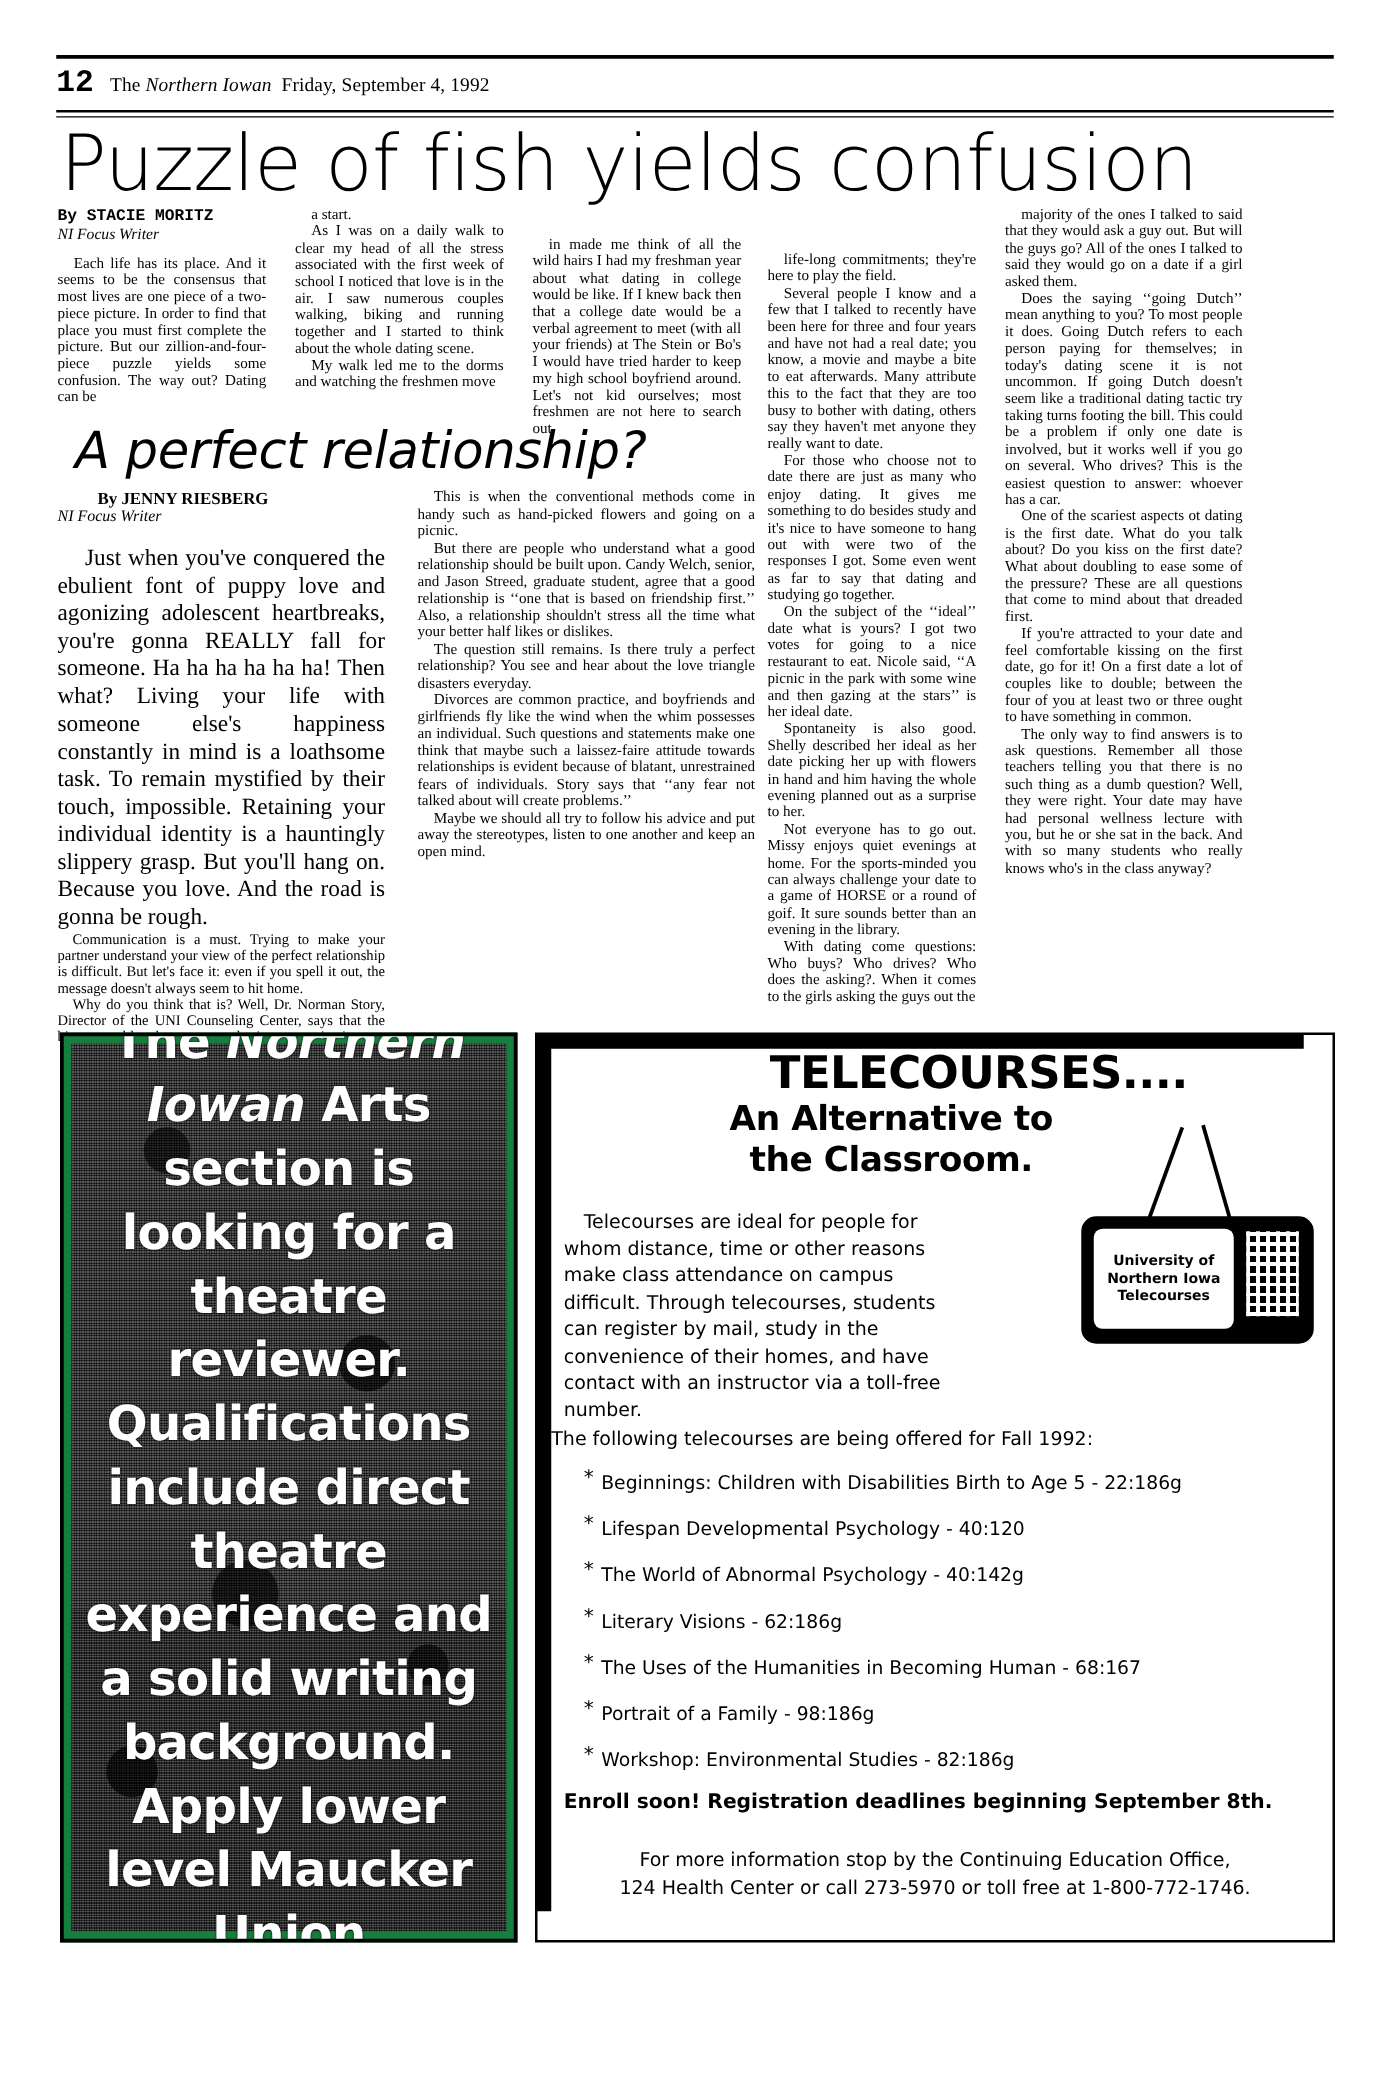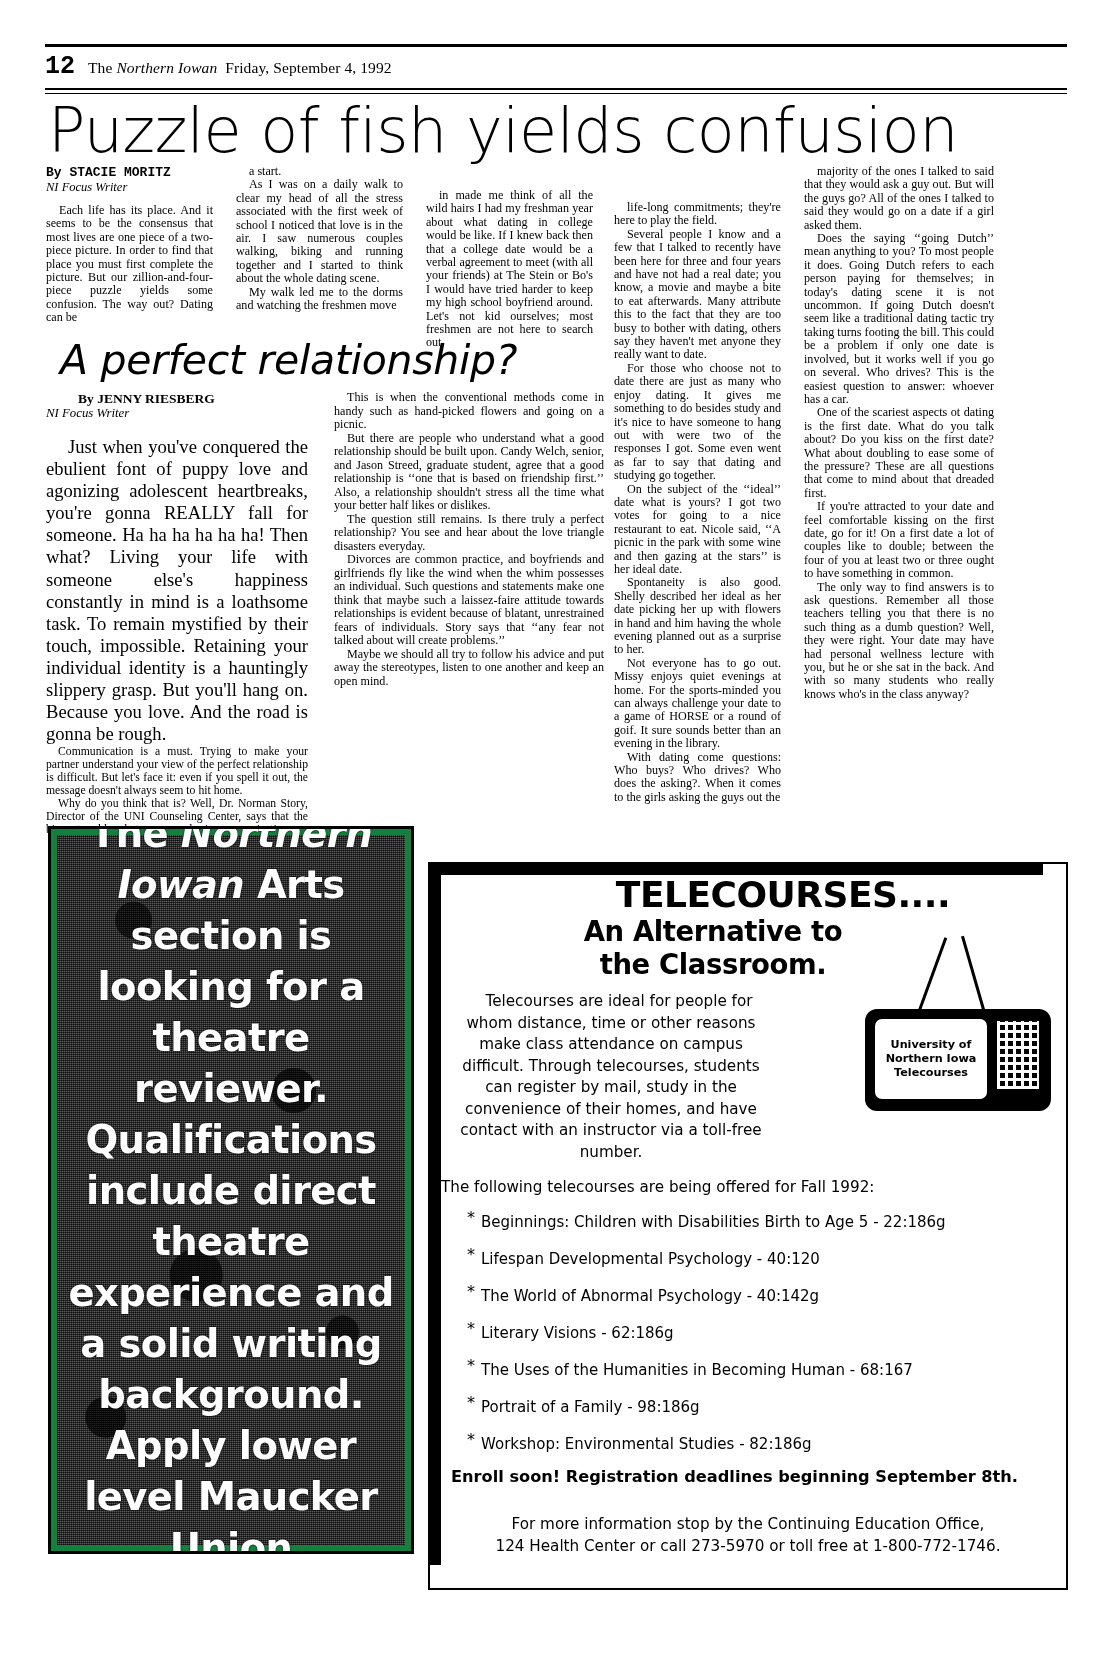--- a/index.html
+++ b/index.html
@@ -165,21 +165,20 @@
   }
   .ad-arts-text .it { font-style: italic; }
 
   
   .ad-tele {
     position: absolute; left: 428px; top: 826px;
     width: 640px; height: 728px;
     border: 2px solid #000;
     box-sizing: border-box;
     background: #fff;
-    margin-top: 36px;
   }
   .ad-tele-frame {
     position: absolute; left: 11px; top: 11px;
     right: 11px; bottom: 11px;
     background: #fff;
     box-shadow: -12px -12px 0 0 #000;
     overflow: visible;
   }
   .tele-head {
     position: absolute; left: 0; top: 0; width: 100%;
@@ -233,24 +232,24 @@
   .tv-ant-l {
     left: 52px; top: -38px; width: 3px; height: 80px;
     transform: rotate(20deg); transform-origin: bottom center;
   }
   .tv-ant-r {
     left: 118px; top: -38px; width: 3px; height: 80px;
     transform: rotate(-16deg); transform-origin: bottom center;
   }
 
   .tele-body {
-    position: absolute; left: 10px; top: 116px;
+    position: absolute; left: 10px; top: 128px;
     width: 320px;
     font-family: "DejaVu Sans", sans-serif;
-    font-size: 15.2px; line-height: 21.5px; text-align: center;
+    font-size: 15.2px; line-height: 21.5px;
   }
   .tele-body p { margin: 0; text-indent: 16px; }
 
   .tele-offered {
     position: absolute; left: 0px; top: 302px;
     font-family: "DejaVu Sans", sans-serif;
     font-size: 15.2px; line-height: 20px;
   }
   .tele-list {
     position: absolute; left: 26px; top: 338px;

